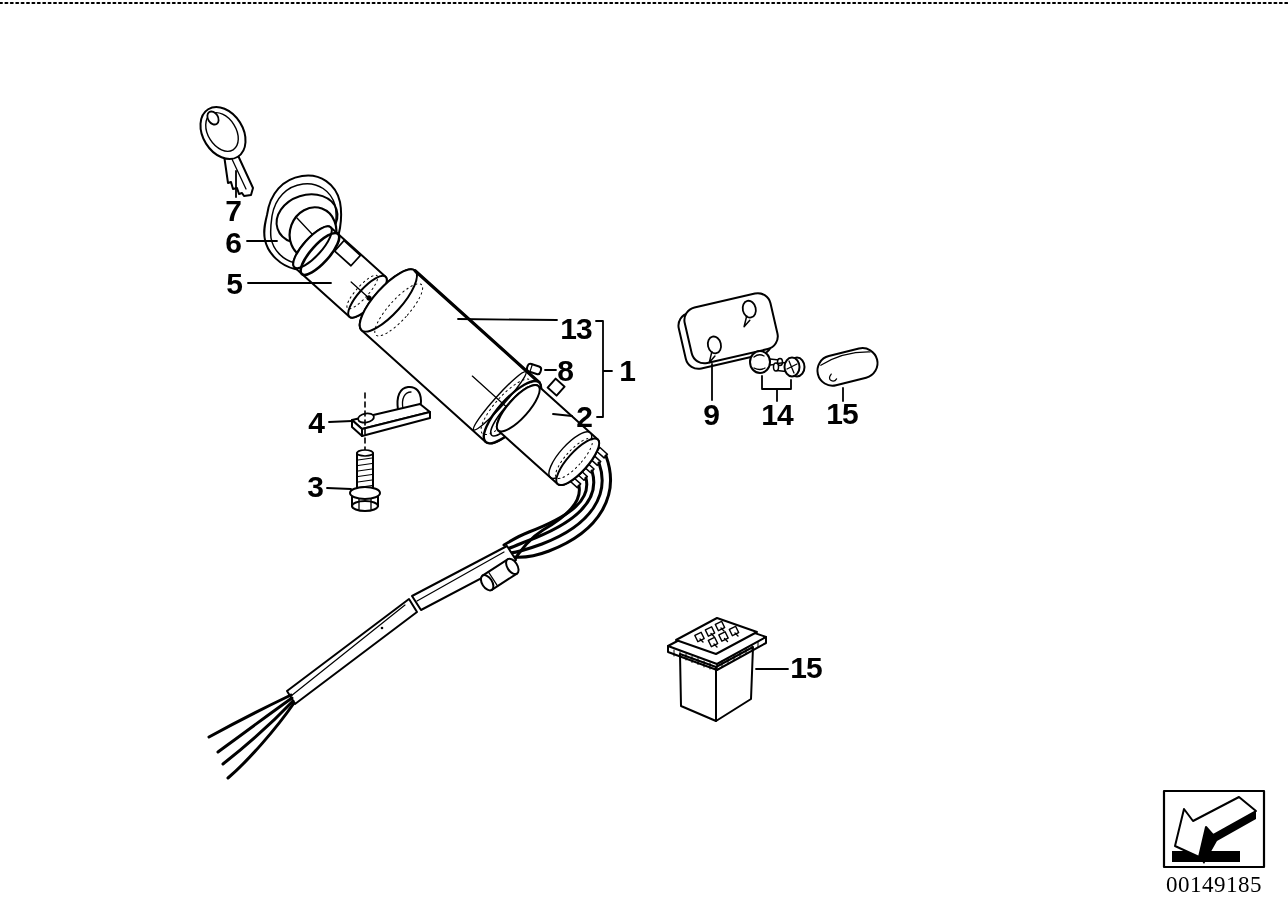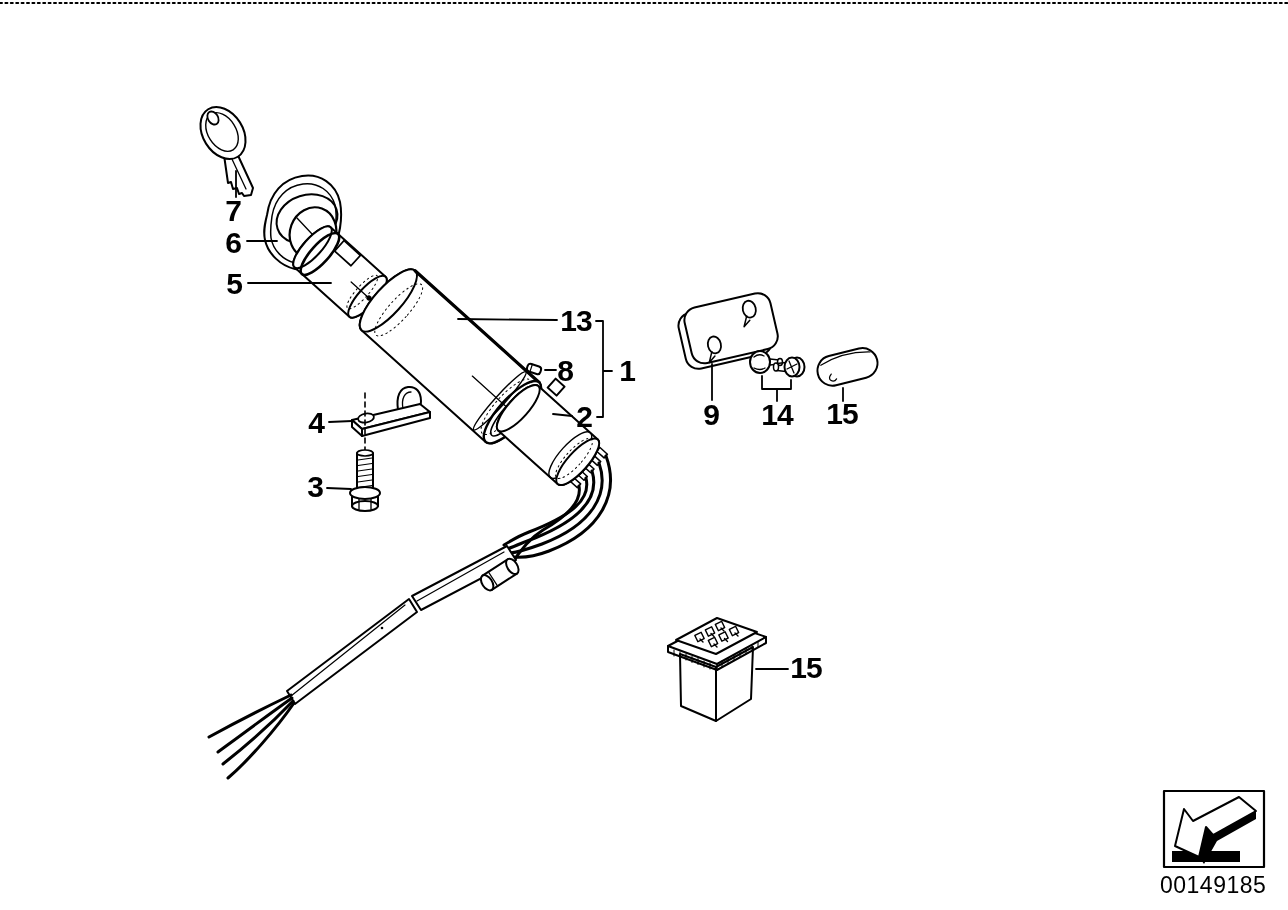--- a/index.html
+++ b/index.html
@@ -1,22 +1,22 @@
 <!DOCTYPE html>
 <html><head>
 <meta charset="utf-8">
 <style>
   html,body{margin:0;padding:0;background:#fff;}
   #canvas{position:relative;width:1288px;height:910px;background:#fff;overflow:hidden;
           font-family:"Liberation Sans",sans-serif;}
   #drawing{position:absolute;left:0;top:0;}
   .co{position:absolute;transform:translate(-50%,-50%);font-weight:700;font-size:30px;
       color:#000;letter-spacing:-1px;line-height:1;user-select:none;}
-  .stamp-num{position:absolute;left:1160px;top:872px;width:108px;text-align:left;
-      font-size:23px;color:#000;letter-spacing:0.5px;}
+  .stamp-num{position:absolute;left:1160px;top:872px;width:108px;text-align:center;
+      font-size:23px;color:#000;letter-spacing:0.5px;font-family:Liberation Serif, serif;}
 </style>
 </head>
 <body>
 
 <div id="canvas">
 
 <svg id="drawing" width="1288" height="910" viewBox="0 0 1288 910" xmlns="http://www.w3.org/2000/svg">
 <g stroke="#000" fill="none" stroke-width="2" stroke-linecap="round" stroke-linejoin="round">
 
   <line x1="0" y1="3" x2="1288" y2="3" stroke-width="2" stroke-dasharray="2 3.4"></line>
@@ -208,17 +208,17 @@
 <div class="co" style="left:315px;top:487px">3</div>
 <div class="co" style="left:316px;top:423px">4</div>
 <div class="co" style="left:234px;top:284px">5</div>
 <div class="co" style="left:233px;top:243px">6</div>
 <div class="co" style="left:233px;top:211px">7</div>
 <div class="co" style="left:565px;top:371px">8</div>
 <div class="co" style="left:711px;top:415px">9</div>
 <div class="co" style="left:777px;top:415px">14</div>
 <div class="co" style="left:842px;top:414px">15</div>
 <div class="co" style="left:806px;top:668px">15</div>
-<div class="co" style="left:576px;top:321px">13</div>
+<div class="co" style="left:576px;top:329px">13</div>
 
 <div class="stamp-num">00149185</div>
 
 </div>
 
 </body></html>

